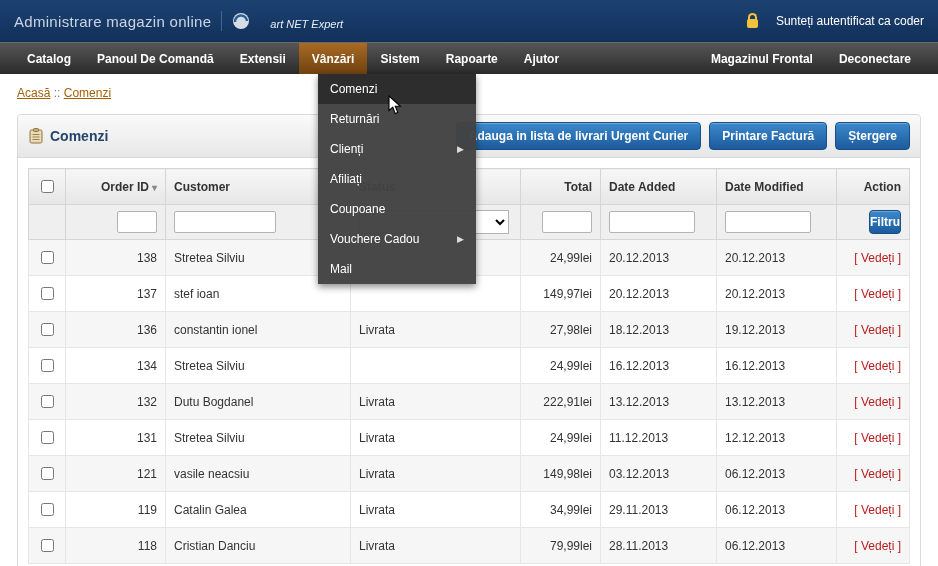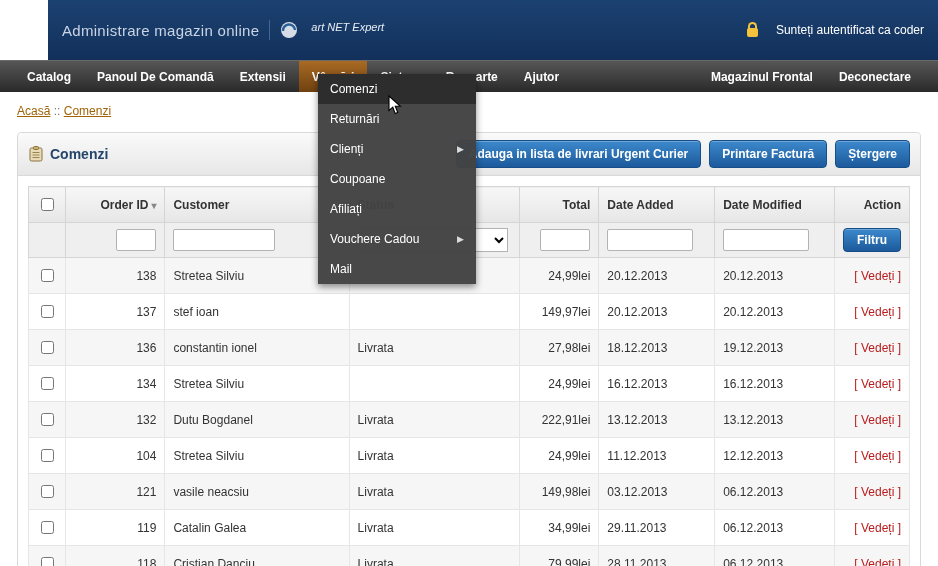--- a/index.html
+++ b/index.html
@@ -3,24 +3,24 @@
 <meta charset="utf-8">
 <style>
   * { box-sizing: border-box; }
   html,body { margin:0; padding:0; }
   body {
     width:938px; height:566px; position:relative; overflow:hidden;
     background:#fff; font-family:"Liberation Sans", sans-serif; color:#333;
   }
 
   
-  .topbar { height:60px; background:linear-gradient(#1c4272,#12305a); display:flex; align-items:center; padding:0 14px;margin-left:48px; }
+  .topbar { height:42px; background:linear-gradient(#1c4272,#12305a); display:flex; align-items:center; padding:0 14px; }
   .app-title { color:#c9d4e4; font-size:15px; letter-spacing:0.3px; }
   .brand-divider { width:1px; height:20px; background:#41659b; margin:0 10px; }
-  .brand { display:flex; align-items:flex-start; gap:13px; color:#e9eef5; font-size:11px; font-style:italic; }
+  .brand { display:flex; align-items:flex-end; gap:20px; color:#e9eef5; font-size:11px; font-style:italic; }
   .topbar-right { margin-left:auto; display:flex; align-items:center; gap:18px; color:#fff; font-size:12px; }
   .lock-icon { position:relative; width:11px; height:9px; background:#f5c33b; border-radius:2px; margin-top:4px; }
   .lock-icon::before { content:""; position:absolute; top:-6px; left:1px; width:5px; height:6px;
     border:2px solid #f5c33b; border-bottom:none; border-radius:5px 5px 0 0; }
 
   
   .mainnav { height:32px; background:linear-gradient(#565656,#2a2a2a); border-top:1px solid #6a6a6a;
     display:flex; align-items:stretch; padding:0 14px; }
   .nav-item { display:flex; align-items:center; padding:0 13px; color:#fff; font-size:12px; font-weight:bold; cursor:pointer; white-space:nowrap; }
   .nav-item.active { background:linear-gradient(#a96a24,#6f4110); }
@@ -41,21 +41,21 @@
 
   
   .panel { margin:4px 17px 0; border:1px solid #d9d9d9; border-radius:4px; background:#fff; }
   .panel-head { display:flex; align-items:center; gap:6px; padding:7px 10px;
     background:linear-gradient(#fafafa,#e7e7e7); border-bottom:1px solid #d9d9d9; border-radius:4px 4px 0 0; }
   .panel-title { color:#23456b; font-weight:bold; font-size:14px; }
   .head-buttons { margin-left:auto; display:flex; gap:8px; }
   .btn { background:linear-gradient(#3c89cc,#1c5a9c); border:1px solid #174e88; color:#fff;
     font-size:12px; font-weight:bold; padding:6px 12px; border-radius:4px; cursor:pointer;
     font-family:"Liberation Sans", sans-serif; box-shadow:inset 0 1px 0 rgba(255,255,255,0.25); }
-  .btn-small { padding:4px 13px; }
+  .btn-small { padding:4px 0; }
   .panel-body { padding:10px; }
 
   
   table { width:100%; border-collapse:collapse; font-size:12px; color:#333; border:1px solid #ddd; }
   thead th { background:linear-gradient(#f7f7f7,#e6e6e6); border:1px solid #d5d5d5; padding:8px; text-align:left; font-weight:bold;margin-top:16px; }
   .filter-row td { background:#efefef; border:1px solid #d5d5d5; padding:5px 8px; }
   tbody td { border:1px solid #e6e6e6; padding:8px; }
   tbody tr:nth-child(odd) { background:#f6f6f6; }
   .col-check { width:30px; text-align:center; }
   .col-id { width:100px; text-align:right; }
@@ -105,22 +105,22 @@
   <span class="nav-item">Deconectare</span>
 </div>
 
 <div class="dropdown">
   <div class="dropdown-item highlighted">Comenzi</div>
   <div class="dropdown-item">Returnări</div>
   <div class="dropdown-item">
     <span>Clienți</span>
     <span class="submenu-arrow">▶</span>
   </div>
+  <div class="dropdown-item">Afiliați</div>
   <div class="dropdown-item">Coupoane</div>
-  <div class="dropdown-item">Afiliați</div>
   <div class="dropdown-item">
     <span>Vouchere Cadou</span>
     <span class="submenu-arrow">▶</span>
   </div>
   <div class="dropdown-item">Mail</div>
 </div>
 
 <svg class="cursor" width="15" height="21" viewBox="0 0 15 21">
   <path d="M1 1 L1 15.5 L4.8 12.2 L7.2 18.6 L9.8 17.5 L7.3 11.3 L12.4 11.3 Z" fill="#fff" stroke="#000" stroke-width="1.1"></path>
 </svg>
@@ -220,21 +220,21 @@
           <td class="col-id">132</td>
           <td class="col-customer">Dutu Bogdanel</td>
           <td class="col-status">Livrata</td>
           <td class="col-total">222,91lei</td>
           <td class="col-added">13.12.2013</td>
           <td class="col-modified">13.12.2013</td>
           <td class="col-action"><a class="view-link">[ Vedeți ]</a></td>
         </tr>
         <tr>
           <td class="col-check"><input type="checkbox" style=""></td>
-          <td class="col-id">104</td>
+          <td class="col-id">131</td>
           <td class="col-customer">Stretea Silviu</td>
           <td class="col-status">Livrata</td>
           <td class="col-total">24,99lei</td>
           <td class="col-added">11.12.2013</td>
           <td class="col-modified">12.12.2013</td>
           <td class="col-action"><a class="view-link">[ Vedeți ]</a></td>
         </tr>
         <tr>
           <td class="col-check"><input type="checkbox" style=""></td>
           <td class="col-id">121</td>

